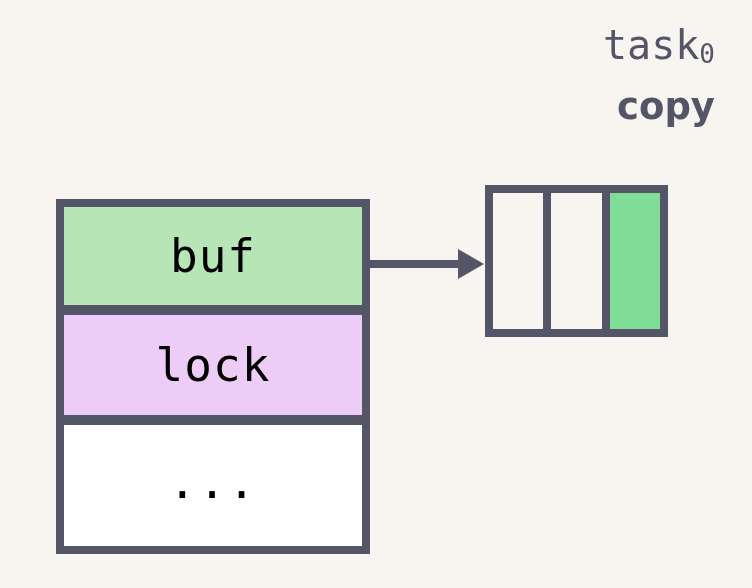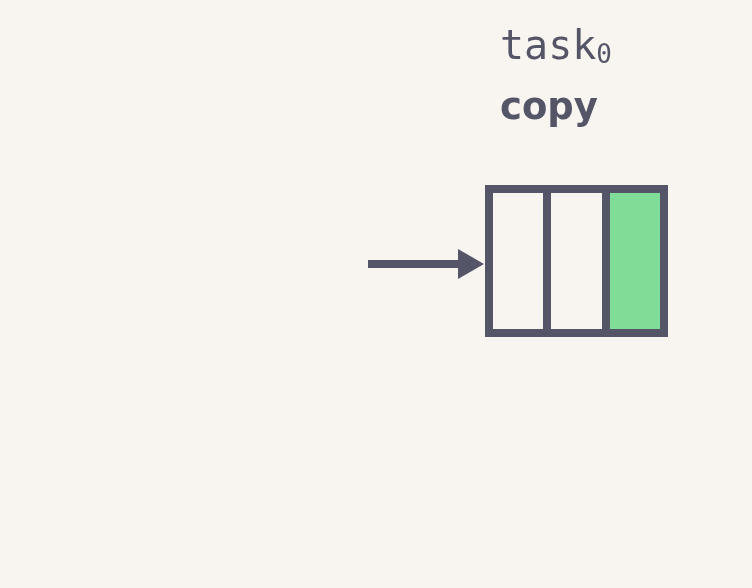--- a/index.html
+++ b/index.html
@@ -18,21 +18,21 @@
     width: 752px;
     height: 588px;
   }
 
   
   .title-block {
     position: absolute;
     left: 500px;
     top: 22px;
     width: 215px;
-    text-align: left;
+    text-align: right;
   }
   .task-label {
     font-family: "DejaVu Sans Mono", monospace;
     font-size: 40px;
     line-height: 46px;
     color: #555568;
     letter-spacing: 0px;
     white-space: nowrap;
   }
   .task-label .sub {
@@ -128,20 +128,31 @@
 </head>
 <body>
 
 <div id="canvas">
 
   <div class="title-block">
     <div class="task-label"><span>task</span><span class="sub">0</span></div>
     <div class="copy-label">copy</div>
   </div>
 
+  <div class="struct-box">
+    <div class="struct-row row-buf">
+      <span>buf</span>
+    </div>
+    <div class="struct-row row-lock">
+      <span>lock</span>
+    </div>
+    <div class="struct-row row-rest">
+      <span class="dots">...</span>
+    </div>
+  </div>
 
   <svg class="arrow-svg" viewBox="0 0 120 36">
     <line x1="2" y1="18" x2="98" y2="18" stroke="#555568" stroke-width="8"></line>
     <polygon points="92,3 118,18 92,33" fill="#555568"></polygon>
   </svg>
 
   <div class="buffer-box">
     <div class="buffer-cell cell-empty"></div>
     <div class="buffer-cell cell-empty"></div>
     <div class="buffer-cell cell-filled"></div>

